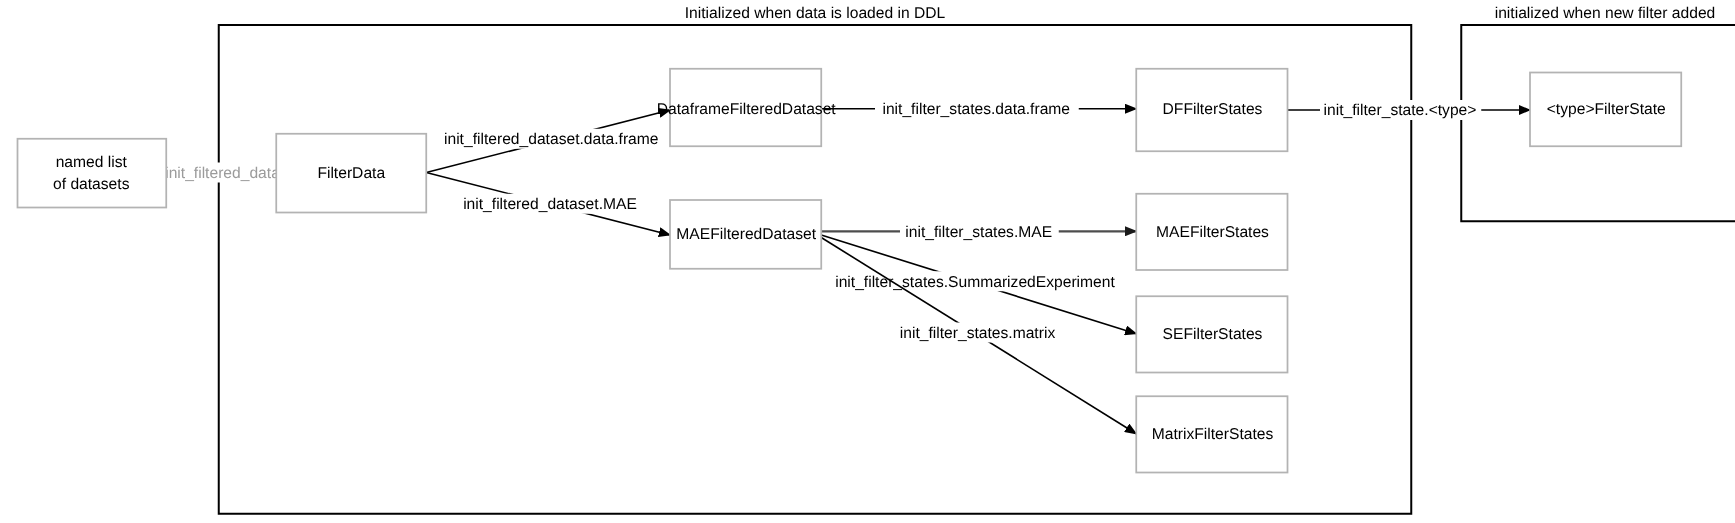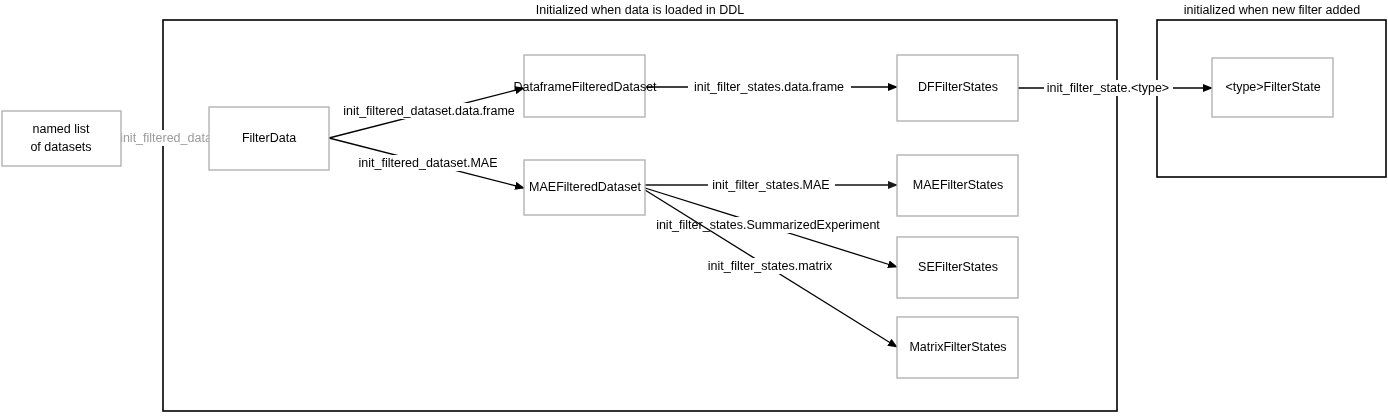--- a/index.html
+++ b/index.html
@@ -10,20 +10,21 @@
   body {
     width: 1388px;
     height: 418px;
     font-family: "Liberation Sans", sans-serif;
     overflow: hidden;
   }
   #diagram-root {
     position: relative;
     width: 1147px;
     height: 418px;
+    margin-left: 12px;
   }
   svg.canvas {
     position: absolute;
     top: 0;
     left: 0;
     width: 1388px;
     height: 418px;
   }
   .node-box {
     fill: #ffffff;

